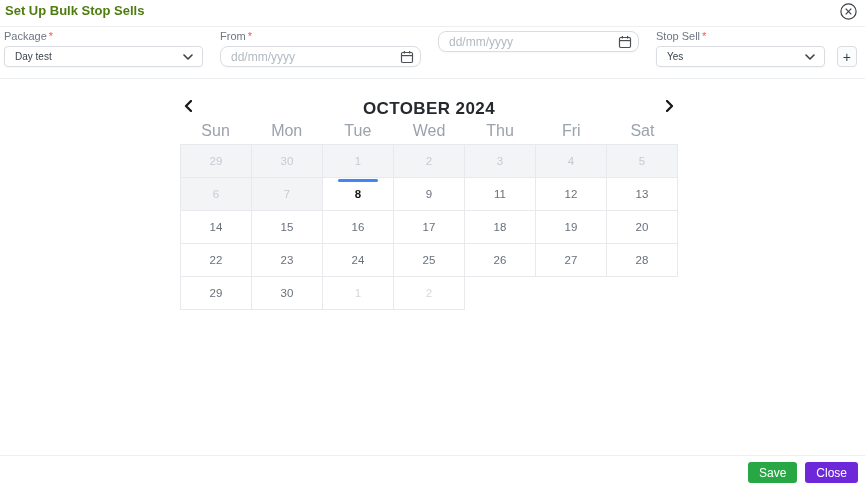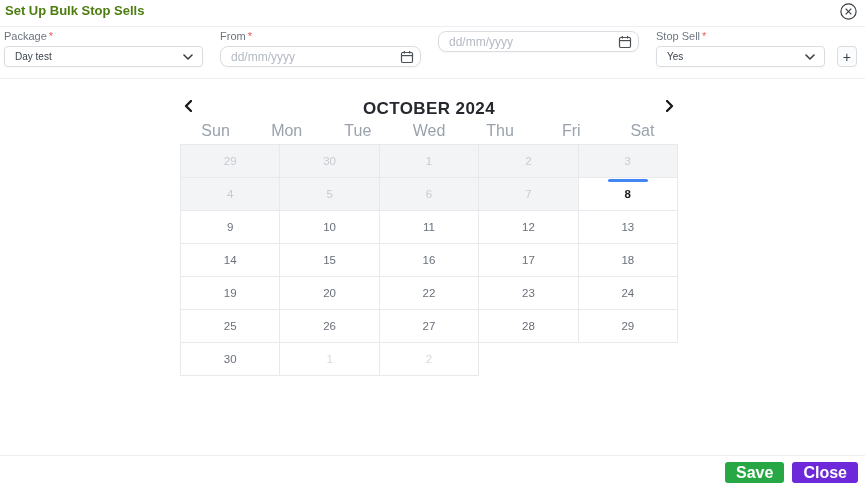--- a/index.html
+++ b/index.html
@@ -80,21 +80,21 @@
   }
   .day-headers {
     display:grid; grid-template-columns:repeat(7,1fr);
     margin-top:11px;
   }
   .day-headers span {
     text-align:center; font-size:16px; color:#9aa2ac; line-height:13px;
   }
   .day-grid {
     margin-top:7px;
-    display:grid; grid-template-columns:repeat(5,1fr);
+    display:grid; grid-template-columns:repeat(7,1fr);
     border-top:1px solid #e7e9ec; border-left:1px solid #e7e9ec;
   }
   .day-cell {
     height:33px; background:#ffffff;
     border-right:1px solid #e7e9ec; border-bottom:1px solid #e7e9ec;
     display:flex; align-items:center; justify-content:center;
     position:relative; font-size:11.5px; color:#69707a; cursor:pointer;
   }
   .day-cell.past { background:#f3f4f6; color:#c6cbd2; cursor:default; }
   .day-cell.next { color:#d4d8dd; }
@@ -107,21 +107,21 @@
   
   .modal-footer {
     position:absolute; left:0; right:0; bottom:0; height:34px;
     border-top:1px solid #eceef0;
     display:flex; justify-content:flex-end; align-items:center;
     gap:8px; padding-right:7px; background:#fff;
   }
   .btn {
     height:21px; border:none; border-radius:3px; padding:0 11px;
     font-family:"Liberation Sans", sans-serif;
-    font-size:16px; font-weight:bold; color:#ffffff; cursor:pointer;
+    font-size:12px; font-weight:normal; color:#ffffff; cursor:pointer;
     display:flex; align-items:center;
   }
   .btn-save { background:#28a745; }
   .btn-close { background:#6d28d9; }
 
   svg { display:block; }
 </style>
 </head>
 <body>
 
@@ -254,23 +254,20 @@
         <span>7</span>
       </div>
       <div class="day-cell today">
         <span class="today-bar"></span>
         <span>8</span>
       </div>
       <div class="day-cell active">
         <span>9</span>
       </div>
       <div class="day-cell active">
-        <span>10</span>
-      </div>
-      <div class="day-cell active">
         <span>11</span>
       </div>
       <div class="day-cell active">
         <span>12</span>
       </div>
       <div class="day-cell active">
         <span>13</span>
       </div>
       <div class="day-cell active">
         <span>14</span>

